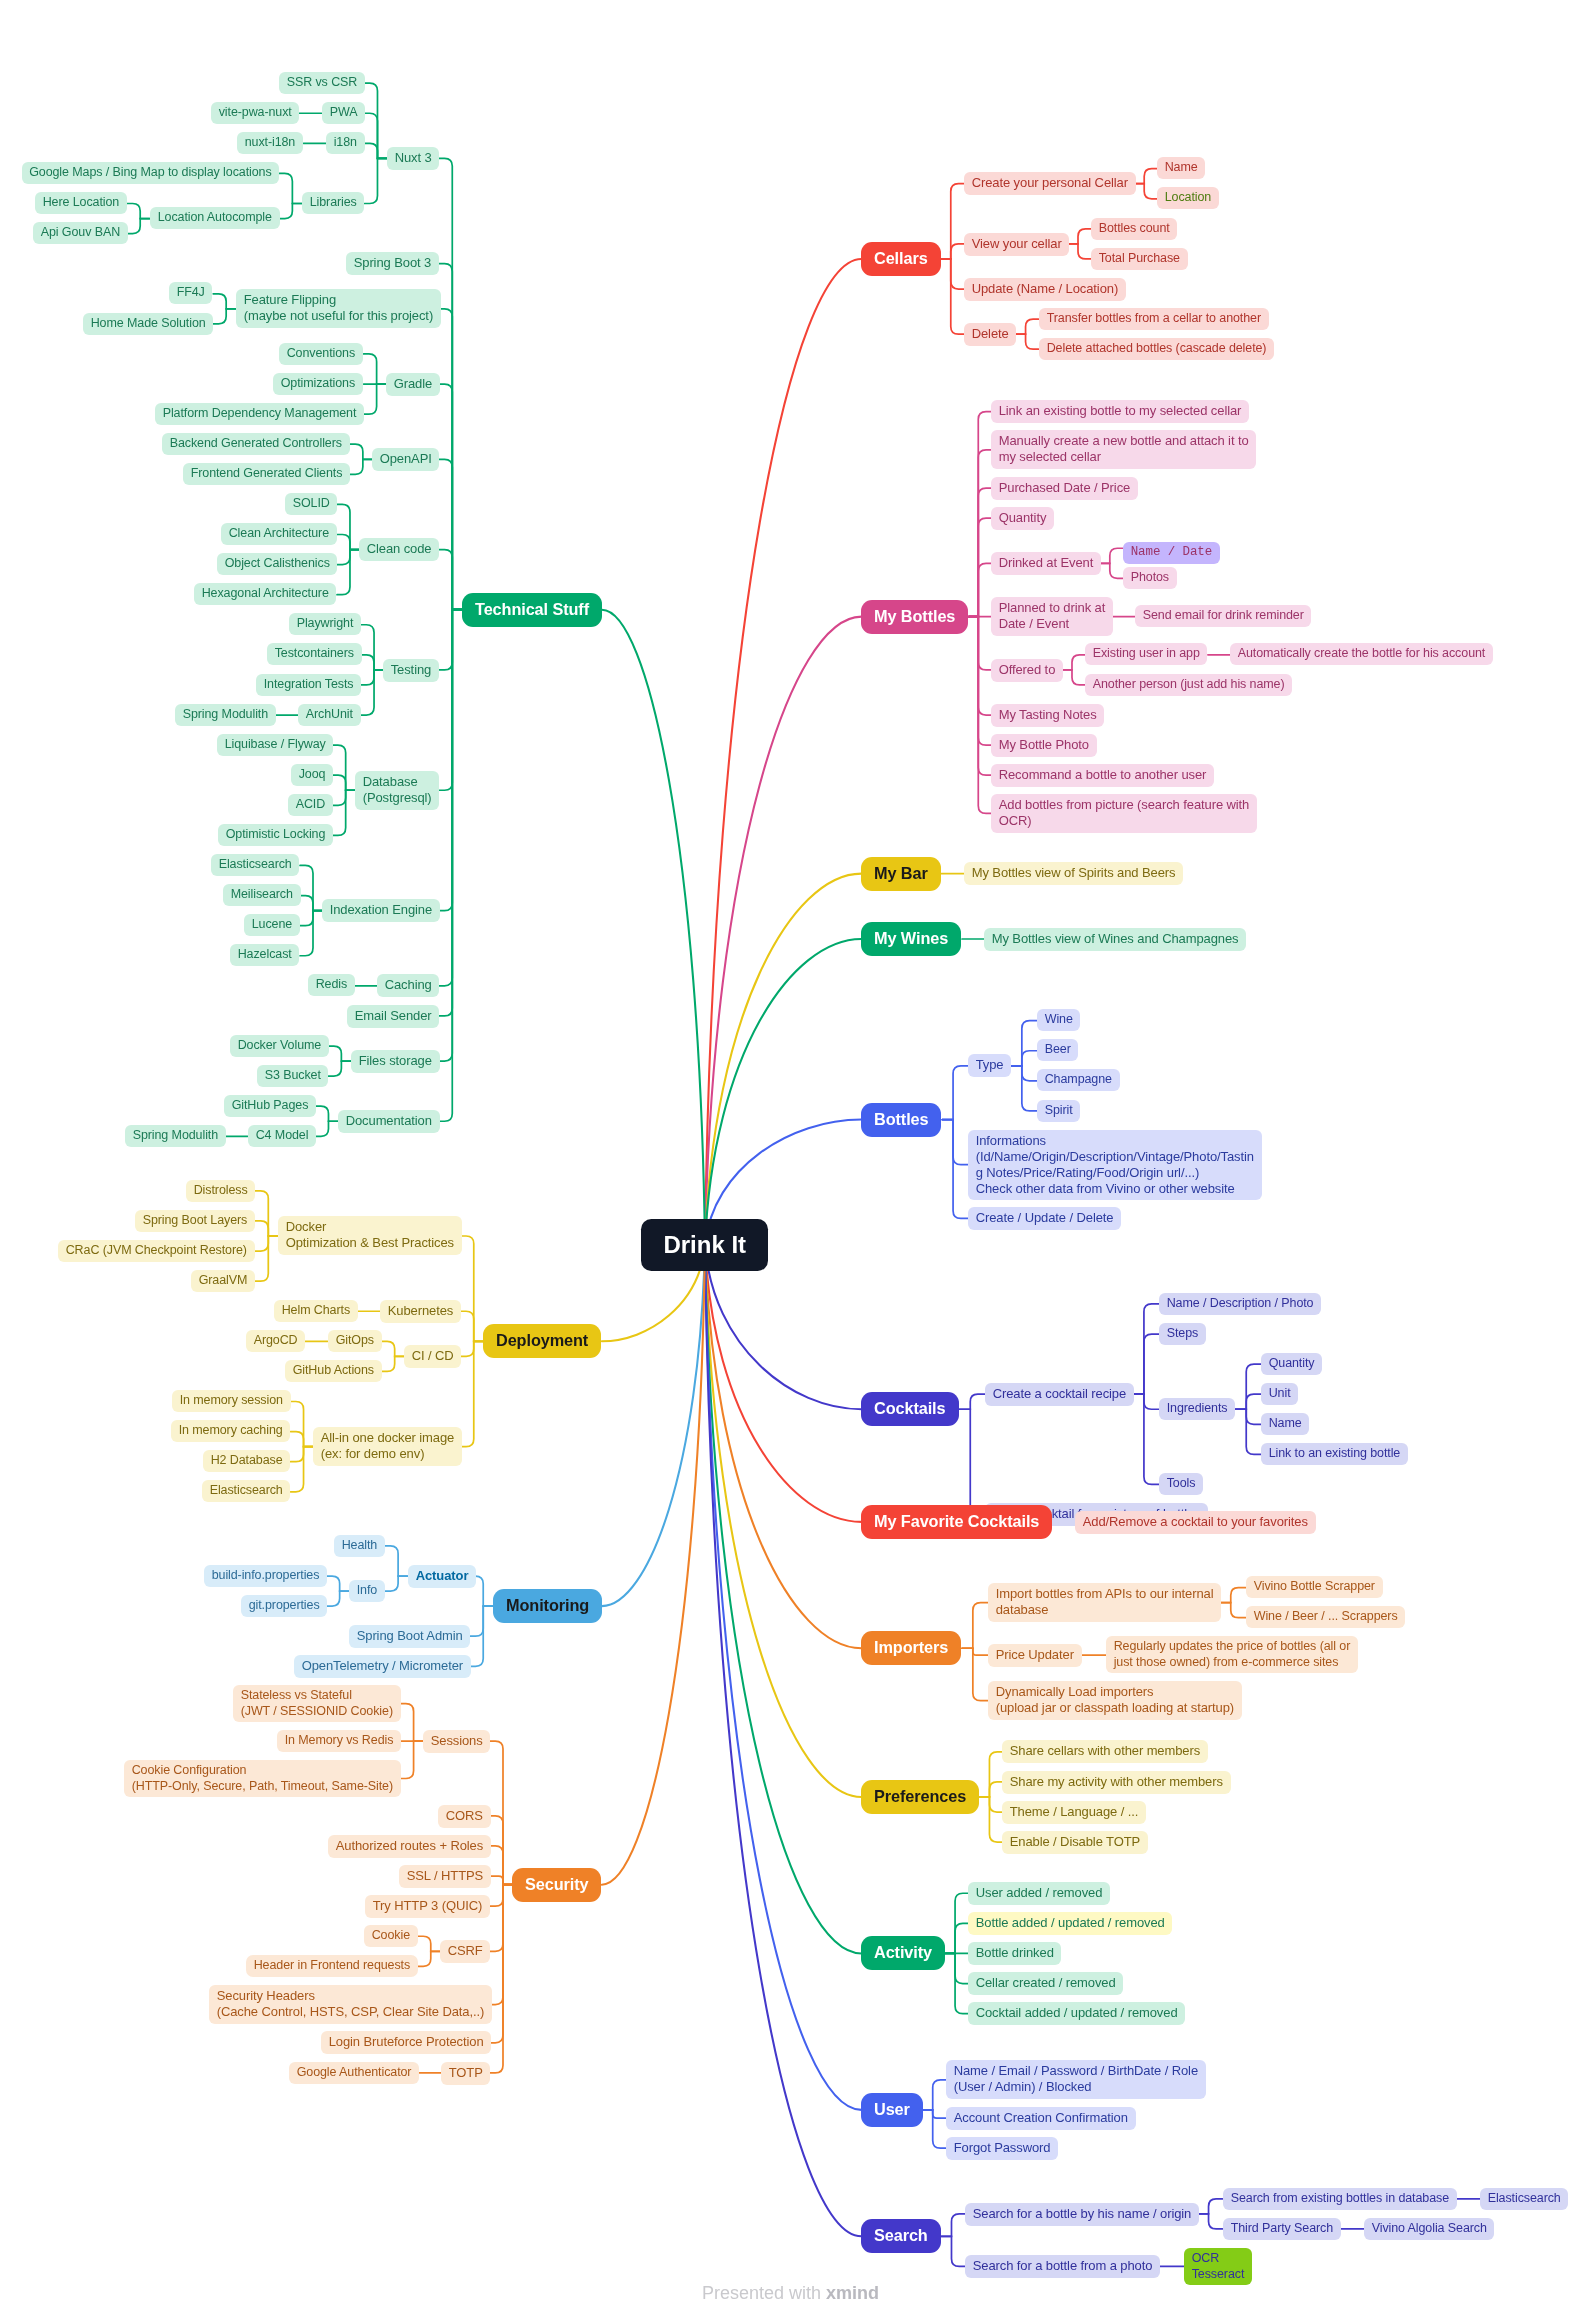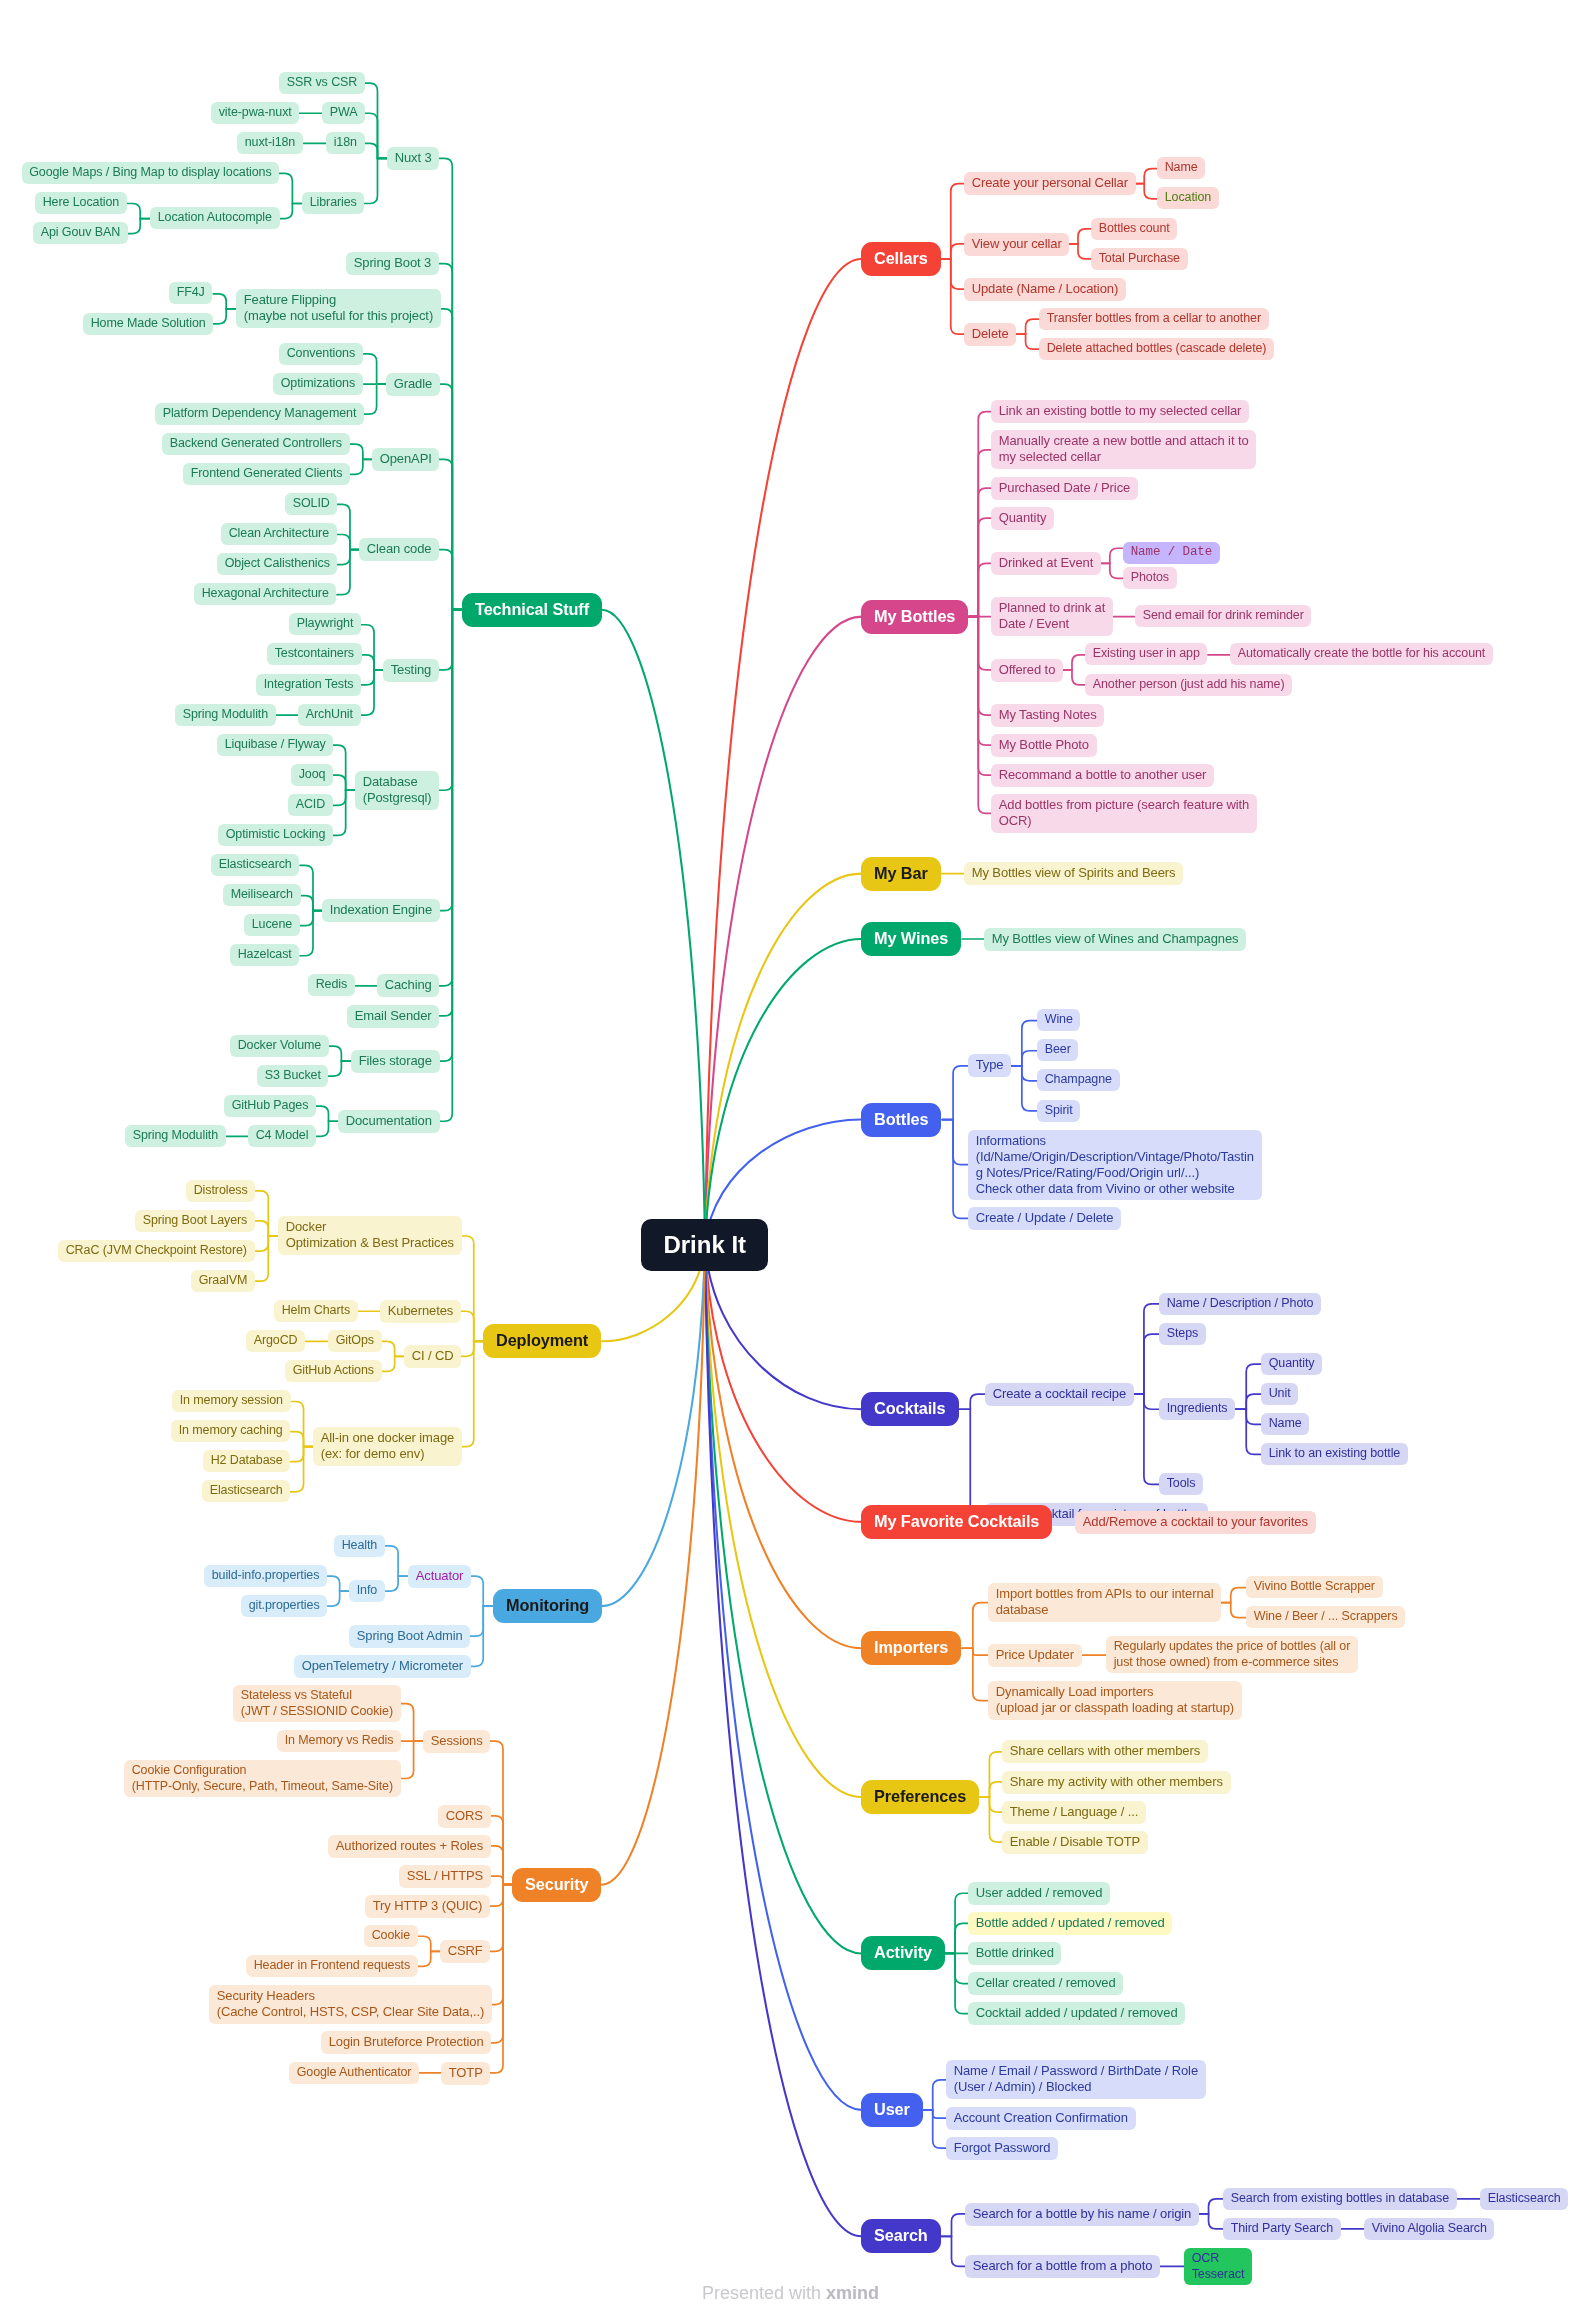--- a/index.html
+++ b/index.html
@@ -313,21 +313,21 @@
 (User / Admin) / Blocked</div>
       <div class="node sub" style="left: 946px; top: 2107px; background: rgb(215, 220, 251); color: rgb(43, 59, 158);">Account Creation Confirmation</div>
       <div class="node sub" style="left: 946px; top: 2137px; background: rgb(215, 220, 251); color: rgb(43, 59, 158);">Forgot Password</div>
       <div class="node main" style="left: 861px; top: 2219px; background: rgb(67, 56, 202);">Search</div>
       <div class="node sub" style="left: 965px; top: 2203px; background: rgb(213, 215, 245); color: rgb(49, 48, 155);">Search for a bottle by his name / origin</div>
       <div class="node lvl2" style="left: 1223px; top: 2188px; background: rgb(213, 215, 245); color: rgb(49, 48, 155);">Search from existing bottles in database</div>
       <div class="node lvl2" style="left: 1480px; top: 2188px; background: rgb(213, 215, 245); color: rgb(49, 48, 155);">Elasticsearch</div>
       <div class="node lvl2" style="left: 1223px; top: 2218px; background: rgb(213, 215, 245); color: rgb(49, 48, 155);">Third Party Search</div>
       <div class="node lvl2" style="left: 1364px; top: 2218px; background: rgb(213, 215, 245); color: rgb(49, 48, 155);">Vivino Algolia Search</div>
       <div class="node sub" style="left: 965px; top: 2255px; background: rgb(213, 215, 245); color: rgb(49, 48, 155);">Search for a bottle from a photo</div>
-      <div class="node lvl2" style="left: 1184px; top: 2248px; background: #22c55e; color: rgb(49, 48, 155);">OCR
+      <div class="node lvl2" style="left: 1184px; top: 2248px; background: #84cc16; color: rgb(49, 48, 155);">OCR
 Tesseract</div>
       <div class="node main" style="left: 462px; top: 593px; background: rgb(0, 168, 107);">Technical Stuff</div>
       <div class="node sub" style="left: 387px; top: 147px; background: rgb(205, 240, 224); color: rgb(27, 122, 85);">Nuxt 3</div>
       <div class="node lvl2" style="left: 279px; top: 72px; background: rgb(205, 240, 224); color: rgb(27, 122, 85);">SSR vs CSR</div>
       <div class="node lvl2" style="left: 322px; top: 102px; background: rgb(205, 240, 224); color: rgb(27, 122, 85);">PWA</div>
       <div class="node lvl2" style="left: 211px; top: 102px; background: rgb(205, 240, 224); color: rgb(27, 122, 85);">vite-pwa-nuxt</div>
       <div class="node lvl2" style="left: 326px; top: 132px; background: rgb(205, 240, 224); color: rgb(27, 122, 85);">i18n</div>
       <div class="node lvl2" style="left: 237px; top: 132px; background: rgb(205, 240, 224); color: rgb(27, 122, 85);">nuxt-i18n</div>
       <div class="node lvl2" style="left: 302px; top: 192px; background: rgb(205, 240, 224); color: rgb(27, 122, 85);">Libraries</div>
       <div class="node lvl2" style="left: 21.5px; top: 162px; background: rgb(205, 240, 224); color: rgb(27, 122, 85);">Google Maps / Bing Map to display locations</div>
@@ -391,21 +391,21 @@
       <div class="node lvl2" style="left: 328px; top: 1330px; background: rgb(250, 243, 207); color: rgb(125, 106, 16);">GitOps</div>
       <div class="node lvl2" style="left: 246px; top: 1330px; background: rgb(250, 243, 207); color: rgb(125, 106, 16);">ArgoCD</div>
       <div class="node lvl2" style="left: 285px; top: 1360px; background: rgb(250, 243, 207); color: rgb(125, 106, 16);">GitHub Actions</div>
       <div class="node sub" style="left: 313px; top: 1427px; background: rgb(250, 243, 207); color: rgb(125, 106, 16);">All-in one docker image
 (ex: for demo env)</div>
       <div class="node lvl2" style="left: 172px; top: 1390px; background: rgb(250, 243, 207); color: rgb(125, 106, 16);">In memory session</div>
       <div class="node lvl2" style="left: 171px; top: 1420px; background: rgb(250, 243, 207); color: rgb(125, 106, 16);">In memory caching</div>
       <div class="node lvl2" style="left: 203px; top: 1450px; background: rgb(250, 243, 207); color: rgb(125, 106, 16);">H2 Database</div>
       <div class="node lvl2" style="left: 202px; top: 1480px; background: rgb(250, 243, 207); color: rgb(125, 106, 16);">Elasticsearch</div>
       <div class="node main dark-txt" style="left: 493px; top: 1589px; background: rgb(74, 168, 224);">Monitoring</div>
-      <div class="node sub" style="left: 408px; top: 1565px; background: rgb(216, 236, 249); color: #a21caf;">Actuator</div>
+      <div class="node sub" style="left: 408px; top: 1565px; background: rgb(216, 236, 249); color: #0369a1; font-weight: bold;">Actuator</div>
       <div class="node lvl2" style="left: 334px; top: 1535px; background: rgb(216, 236, 249); color: rgb(44, 107, 150);">Health</div>
       <div class="node lvl2" style="left: 349px; top: 1580px; background: rgb(216, 236, 249); color: rgb(44, 107, 150);">Info</div>
       <div class="node lvl2" style="left: 204px; top: 1565px; background: rgb(216, 236, 249); color: rgb(44, 107, 150);">build-info.properties</div>
       <div class="node lvl2" style="left: 241px; top: 1595px; background: rgb(216, 236, 249); color: rgb(44, 107, 150);">git.properties</div>
       <div class="node sub" style="left: 349px; top: 1625px; background: rgb(216, 236, 249); color: rgb(44, 107, 150);">Spring Boot Admin</div>
       <div class="node sub" style="left: 294px; top: 1655px; background: rgb(216, 236, 249); color: rgb(44, 107, 150);">OpenTelemetry / Micrometer</div>
       <div class="node main" style="left: 512px; top: 1868px; background: rgb(239, 129, 39);">Security</div>
       <div class="node sub" style="left: 423px; top: 1730px; background: rgb(252, 232, 214); color: rgb(168, 87, 26);">Sessions</div>
       <div class="node lvl2" style="left: 233px; top: 1685px; background: rgb(252, 232, 214); color: rgb(168, 87, 26);">Stateless vs Stateful
 (JWT / SESSIONID Cookie)</div>

